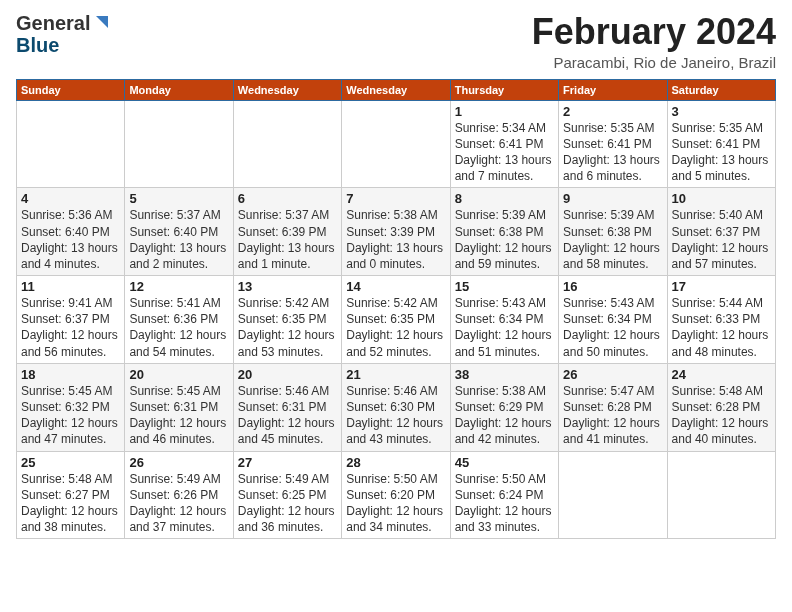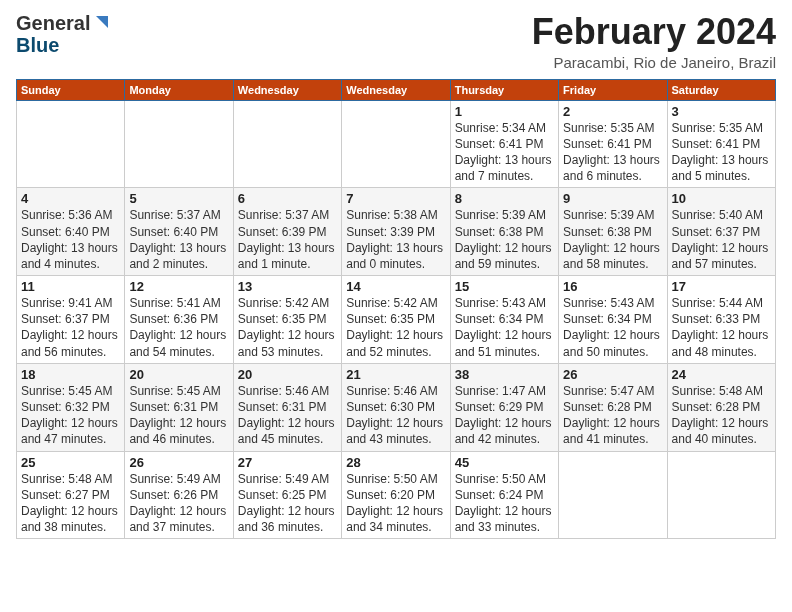--- a/index.html
+++ b/index.html
@@ -277,21 +277,21 @@
           </td>
           <td>
             <span class="day-number">21</span>
             <div class="day-info">Sunrise: 5:46 AM
 Sunset: 6:30 PM
 Daylight: 12 hours
 and 43 minutes.</div>
           </td>
           <td>
             <span class="day-number">38</span>
-            <div class="day-info">Sunrise: 1:47 AM
+            <div class="day-info">Sunrise: 5:38 AM
 Sunset: 6:29 PM
 Daylight: 12 hours
 and 42 minutes.</div>
           </td>
           <td>
             <span class="day-number">26</span>
             <div class="day-info">Sunrise: 5:47 AM
 Sunset: 6:28 PM
 Daylight: 12 hours
 and 41 minutes.</div>

